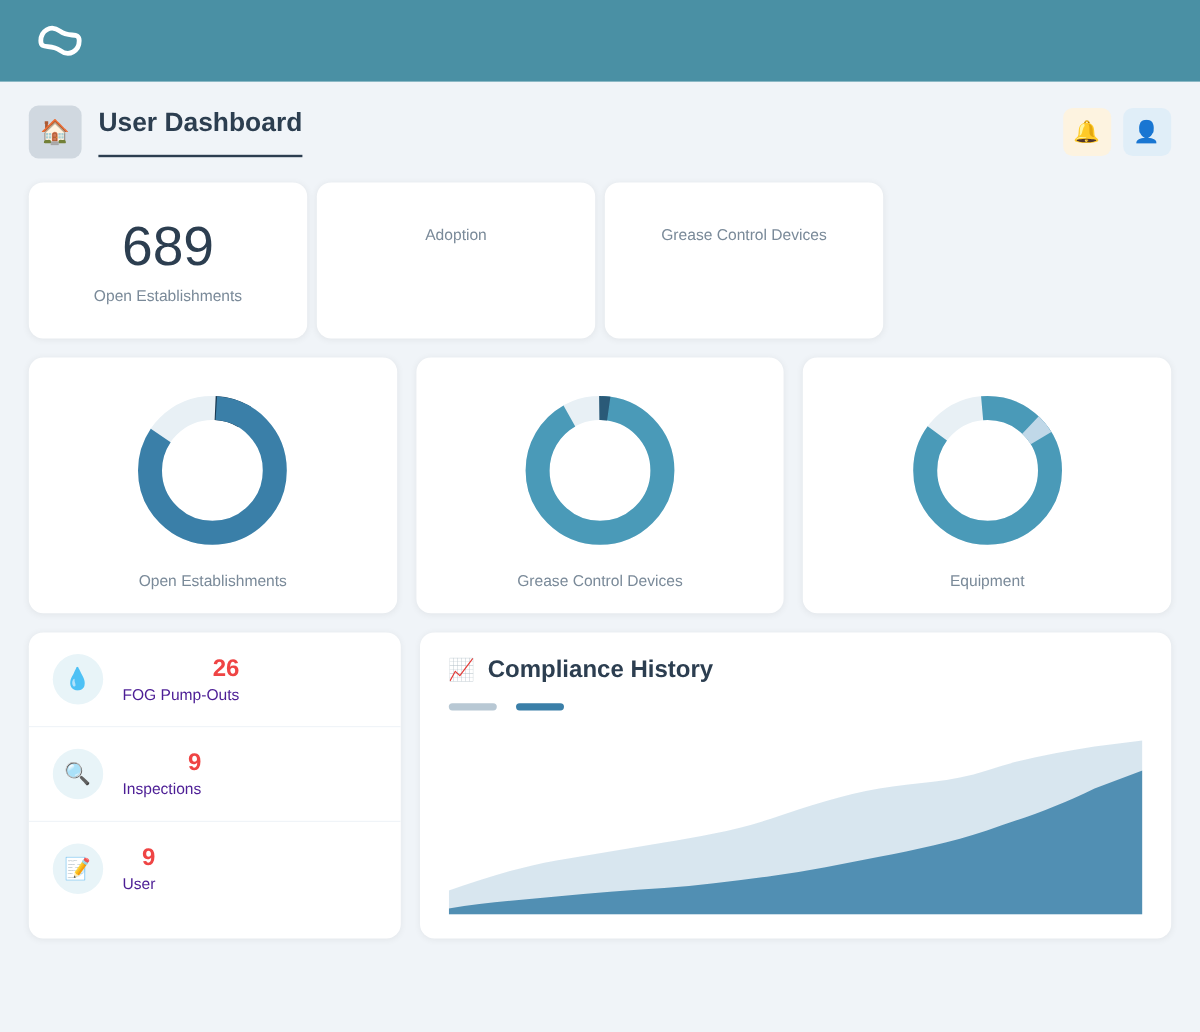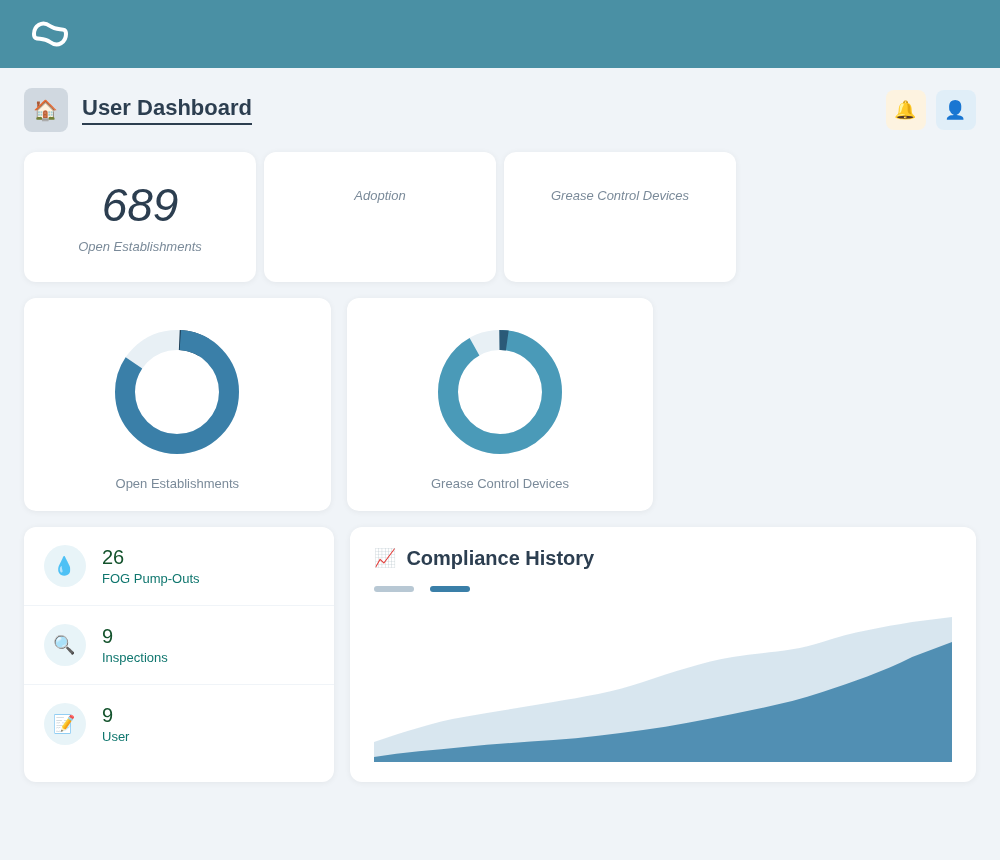--- a/index.html
+++ b/index.html
@@ -44,21 +44,21 @@
       display: flex;
       align-items: center;
       justify-content: center;
       font-size: 20px;
     }
     .page-title {
       font-size: 22px;
       font-weight: 700;
       color: #2c3e50;
       border-bottom: 2px solid #2c3e50;
-      padding-bottom: 2px;
+      padding-bottom: 14px;
     }
     .header-icons {
       display: flex;
       gap: 10px;
     }
     .header-icon-btn {
       width: 40px;
       height: 40px;
       border-radius: 8px;
       display: flex;
@@ -70,21 +70,20 @@
     }
     .bell-btn { background: #fdf3e0; }
     .user-btn { background: #e0eef8; }
 
     
     .stat-cards {
       display: grid;
       grid-template-columns: repeat(4, 1fr);
       gap: 8px;
       margin-bottom: 16px;
-      font-style: italic;
     }
     .stat-card {
       background: #fff;
       border-radius: 12px;
       padding: 28px 20px;
       display: flex;
       flex-direction: column;
       align-items: center;
       box-shadow: 0 1px 6px rgba(0,0,0,0.06);
     }
@@ -157,26 +156,27 @@
       background: #e8f4f8;
       display: flex;
       align-items: center;
       justify-content: center;
       font-size: 18px;
       flex-shrink: 0;
     }
     .activity-text {}
     .activity-count {
       font-size: 20px;
-      font-weight: 400;
-      color: #14532d;
+      font-weight: 700;
+      color: #ef4444;
+      text-align: right;
     }
     .activity-name {
       font-size: 13px;
-      color: #0f766e;
+      color: #4c1d95;
       margin-top: 2px;
     }
 
     
     .compliance-card {
       background: #fff;
       border-radius: 12px;
       padding: 20px 24px;
       box-shadow: 0 1px 6px rgba(0,0,0,0.06);
     }
@@ -272,20 +272,30 @@
       <svg class="donut-svg" viewBox="0 0 140 140">
         <circle cx="70" cy="70" r="52" fill="none" stroke="#e8f0f5" stroke-width="20"></circle>
 
         <circle cx="70" cy="70" r="52" fill="none" stroke="#4a9ab8" stroke-width="20" stroke-dasharray="298 28" stroke-dashoffset="-246" stroke-linecap="butt"></circle>
 
         <circle cx="70" cy="70" r="52" fill="none" stroke="#2a5a78" stroke-width="20" stroke-dasharray="8 318" stroke-dashoffset="-244" stroke-linecap="butt"></circle>
       </svg>
       <div class="donut-label">Grease Control Devices</div>
     </div>
 
+    <div class="donut-card">
+      <svg class="donut-svg" viewBox="0 0 140 140">
+        <circle cx="70" cy="70" r="52" fill="none" stroke="#e8f0f5" stroke-width="20"></circle>
+
+        <circle cx="70" cy="70" r="52" fill="none" stroke="#4a9ab8" stroke-width="20" stroke-dasharray="282 44" stroke-dashoffset="-240" stroke-linecap="butt"></circle>
+
+        <circle cx="70" cy="70" r="52" fill="none" stroke="#c0d8e8" stroke-width="20" stroke-dasharray="14 312" stroke-dashoffset="42" stroke-linecap="butt"></circle>
+      </svg>
+      <div class="donut-label">Equipment</div>
+    </div>
 
   </div>
 
   <div class="bottom-row">
 
     <div class="activity-list">
 
       <div class="activity-item">
         <div class="activity-icon-circle">💧</div>
         <div class="activity-text">

